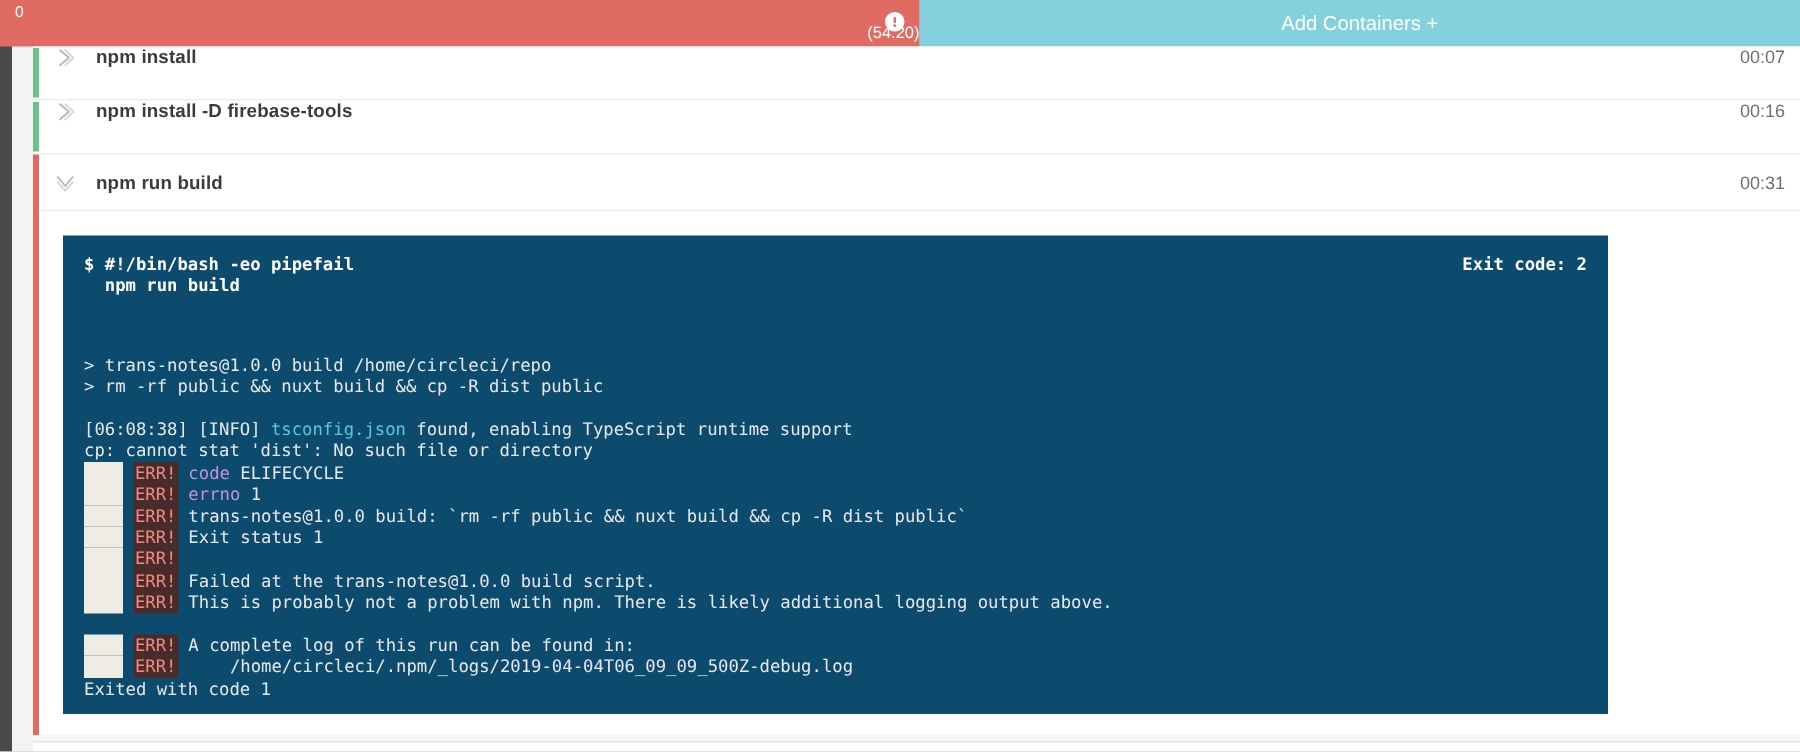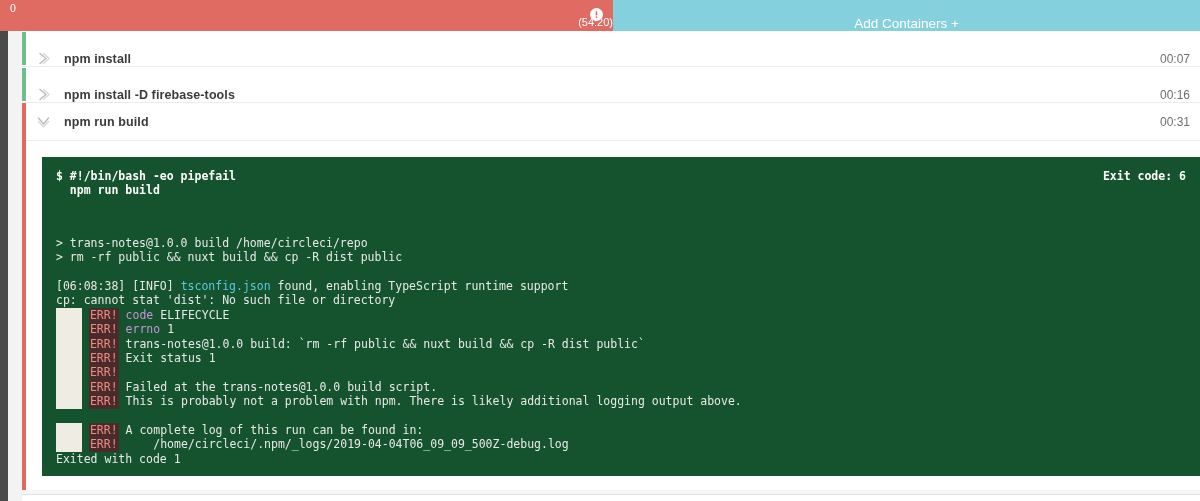--- a/index.html
+++ b/index.html
@@ -35,32 +35,32 @@
   .alert-badge {
     position: absolute; right: 10px; top: 8px;
     width: 13px; height: 13px; border-radius: 50%;
     background: #ffffff; display: flex; align-items: center; justify-content: center;
   }
   .alert-badge svg { display: block; }
   .topbar-right {
     width: 587px; height: 31px;
     background: #85d0dd;
     color: #ffffff;
-    display: flex; align-items: flex-end; justify-content: center;
+    display: flex; align-items: center; justify-content: center;
     font-size: 13.5px;
   }
 
   
   .steps { position: absolute; left: 22px; top: 31px; width: 1178px; }
   .step-row {
     position: relative;
     height: 36px;
     background: #ffffff;
     border-bottom: 1px solid #ececec;
-    display: flex; align-items: flex-end;
+    display: flex; align-items: flex-start;
   }
   .step-row .status-bar {
     position: absolute; left: 0; top: 1px; width: 4px; height: 33px;
   }
   .status-green { background: #6cc08b; }
   .step-chevron {
     width: 42px; display: flex; align-items: center; justify-content: center;
     color: #b4b4b4;
   }
   .step-chevron svg { display: block; }
@@ -84,27 +84,27 @@
     background: #e4685f;
   }
   .expanded-header {
     height: 38px; display: flex; align-items: center;
     border-bottom: 1px solid #ececec;
   }
 
   
   .terminal-wrap { padding: 16px 0 14px 20px; background: #ffffff; }
   .terminal {
-    background: #14532d;
+    background: #0c4a6e;
     color: #e8e8e8;
     font-family: "DejaVu Sans Mono", "Liberation Mono", monospace;
     font-size: 11.5px;
     line-height: 14.4px;
     padding: 12px 14px 10px 14px;
-    width: 1158px;
+    width: 1030px;
     position: relative;
   }
   .term-head { position: relative; }
   .term-head .cmd { font-weight: bold; color: #ffffff; white-space: pre; }
   .exit-code {
     position: absolute; right: 0; top: 0;
     font-weight: bold; color: #ffffff; font-size: 11.5px;
   }
   .term-body { margin-top: 38px; white-space: pre; }
   .term-line { white-space: pre; min-height: 14.4px; }
@@ -200,21 +200,21 @@
         <div class="step-title">npm run build</div>
         <div class="step-time">00:31</div>
       </div>
 
       <div class="terminal-wrap">
         <div class="terminal">
 
           <div class="term-head">
             <div class="cmd">$ #!/bin/bash -eo pipefail</div>
             <div class="cmd">  npm run build</div>
-            <div class="exit-code">Exit code: 6</div>
+            <div class="exit-code">Exit code: 2</div>
           </div>
 
           <div class="term-body" id="term-body"><div class="term-line">&gt; trans-notes@1.0.0 build /home/circleci/repo</div><div class="term-line">&gt; rm -rf public &amp;&amp; nuxt build &amp;&amp; cp -R dist public</div><div class="term-line blank-line">&nbsp;</div><div class="term-line"><span>[06:08:38] [INFO] </span><span class="c-cyan">tsconfig.json</span><span> found, enabling TypeScript runtime support</span></div><div class="term-line">cp: cannot stat 'dist': No such file or directory</div><div class="term-line"><span class="npm-tag">npm</span><span> </span><span class="err-tag">ERR!</span><span> </span><span class="c-magenta">code</span><span> ELIFECYCLE</span></div><div class="term-line"><span class="npm-tag">npm</span><span> </span><span class="err-tag">ERR!</span><span> </span><span class="c-magenta">errno</span><span> 1</span></div><div class="term-line"><span class="npm-tag">npm</span><span> </span><span class="err-tag">ERR!</span><span> </span><span>trans-notes@1.0.0 build: `rm -rf public &amp;&amp; nuxt build &amp;&amp; cp -R dist public`</span></div><div class="term-line"><span class="npm-tag">npm</span><span> </span><span class="err-tag">ERR!</span><span> </span><span>Exit status 1</span></div><div class="term-line"><span class="npm-tag">npm</span><span> </span><span class="err-tag">ERR!</span><span> </span><span></span></div><div class="term-line"><span class="npm-tag">npm</span><span> </span><span class="err-tag">ERR!</span><span> </span><span>Failed at the trans-notes@1.0.0 build script.</span></div><div class="term-line"><span class="npm-tag">npm</span><span> </span><span class="err-tag">ERR!</span><span> </span><span>This is probably not a problem with npm. There is likely additional logging output above.</span></div><div class="term-line blank-line">&nbsp;</div><div class="term-line"><span class="npm-tag">npm</span><span> </span><span class="err-tag">ERR!</span><span> </span><span>A complete log of this run can be found in:</span></div><div class="term-line"><span class="npm-tag">npm</span><span> </span><span class="err-tag">ERR!</span><span> </span><span>    /home/circleci/.npm/_logs/2019-04-04T06_09_09_500Z-debug.log</span></div><div class="term-line">Exited with code 1</div></div>
 
         </div>
       </div>
     </div>
 
   </div>
 

